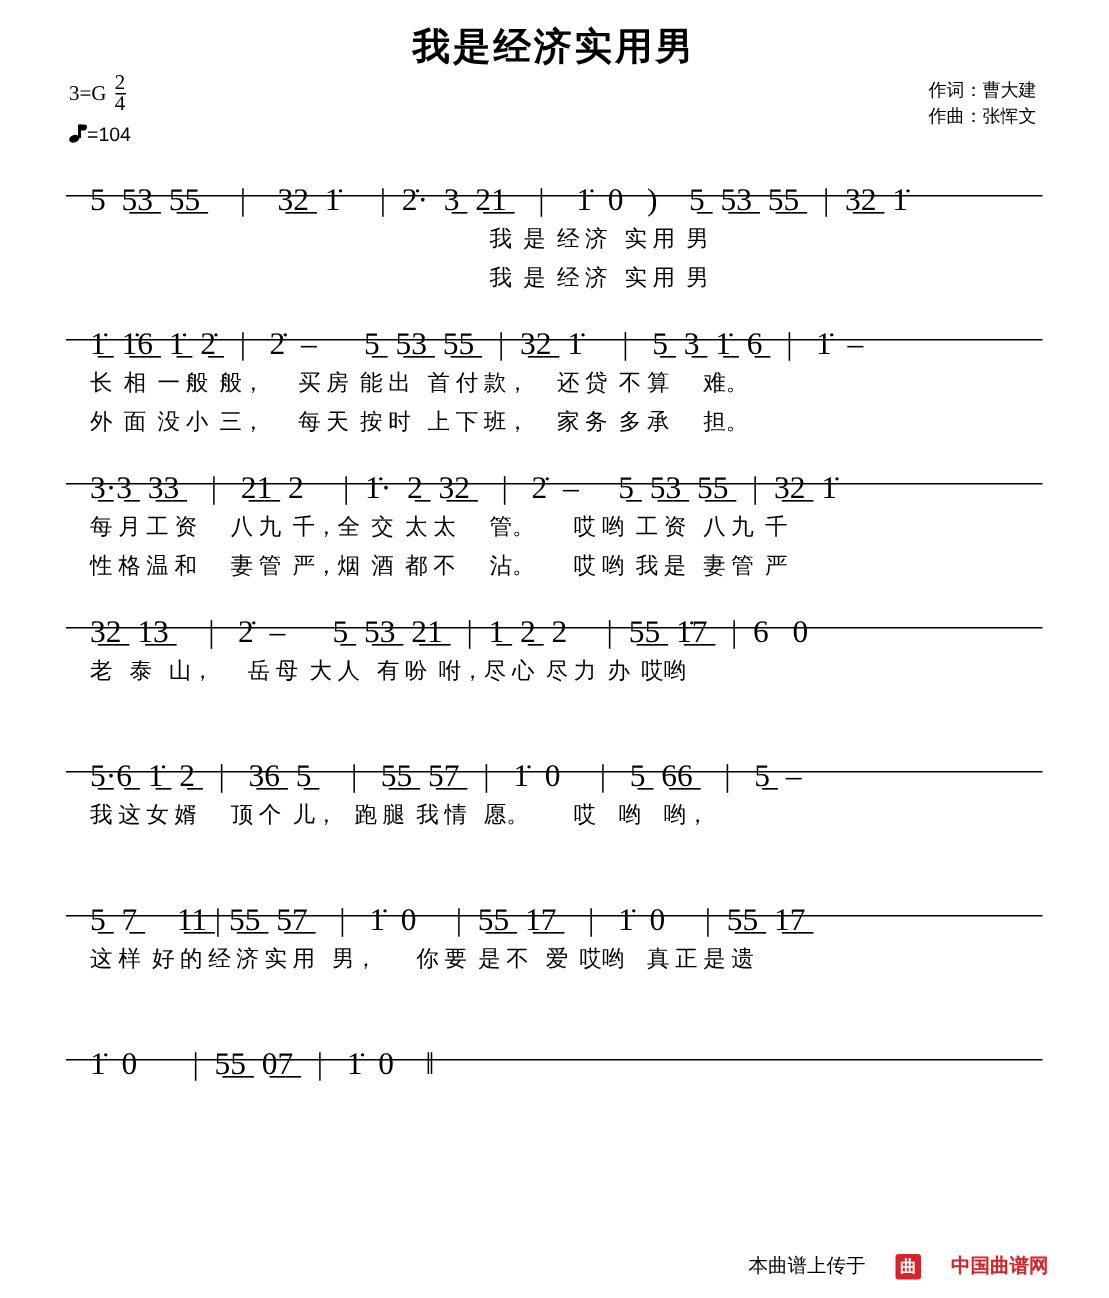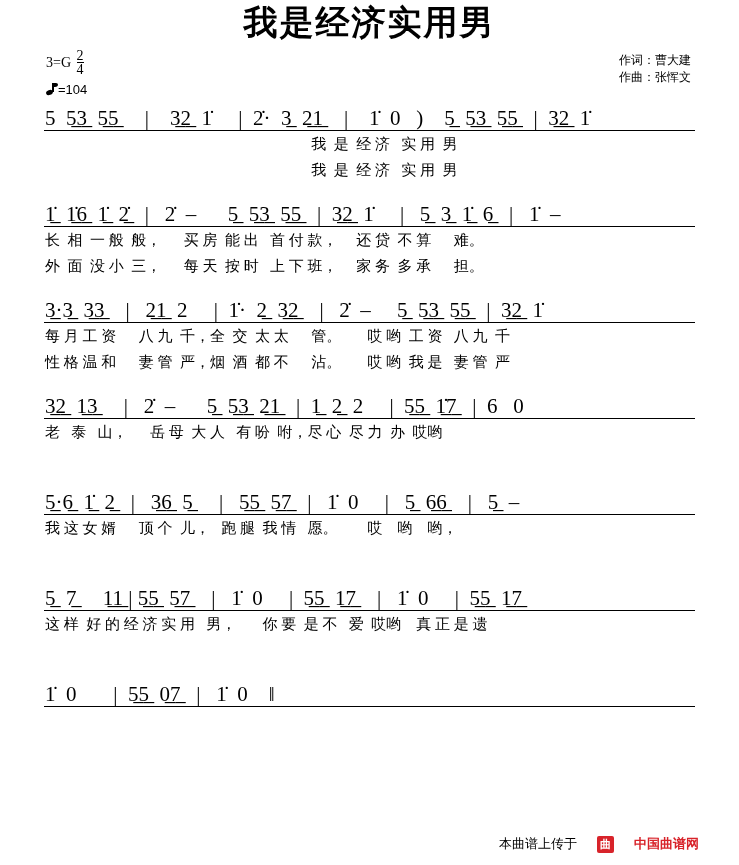--- a/index.html
+++ b/index.html
@@ -15,23 +15,24 @@
     position: relative;
     overflow: hidden;
   }
   .sheet {
     position: relative;
     width: 739px;
     height: 865px;
   }
   .title {
     text-align: center;
-    font-size: 34px;
+    font-size: 25px;
     font-weight: bold;
     letter-spacing: 2px;
+    padding-top: 14px;
     font-family: "Liberation Serif", serif;
   }
   .credits {
     position: absolute;
     right: 48px;
     top: 52px;
     font-size: 12px;
     line-height: 17px;
     text-align: left;
     font-family: "Liberation Sans", sans-serif;
@@ -143,21 +144,21 @@
     display: inline-block;
     background: #d8232a;
     color: #fff;
     font-size: 11px;
     padding: 1px 3px;
     border-radius: 2px;
     font-weight: bold;
   }
   .footer .sitename { color: #d8232a; font-weight: bold; }
   pre.m {
-    margin: 1px;
+    margin: 16px;
     font-family: "Liberation Serif", serif;
   }
 </style>
 </head>
 <body>
 
 <div class="sheet">
 
   <div class="title">我是经济实用男</div>
 

